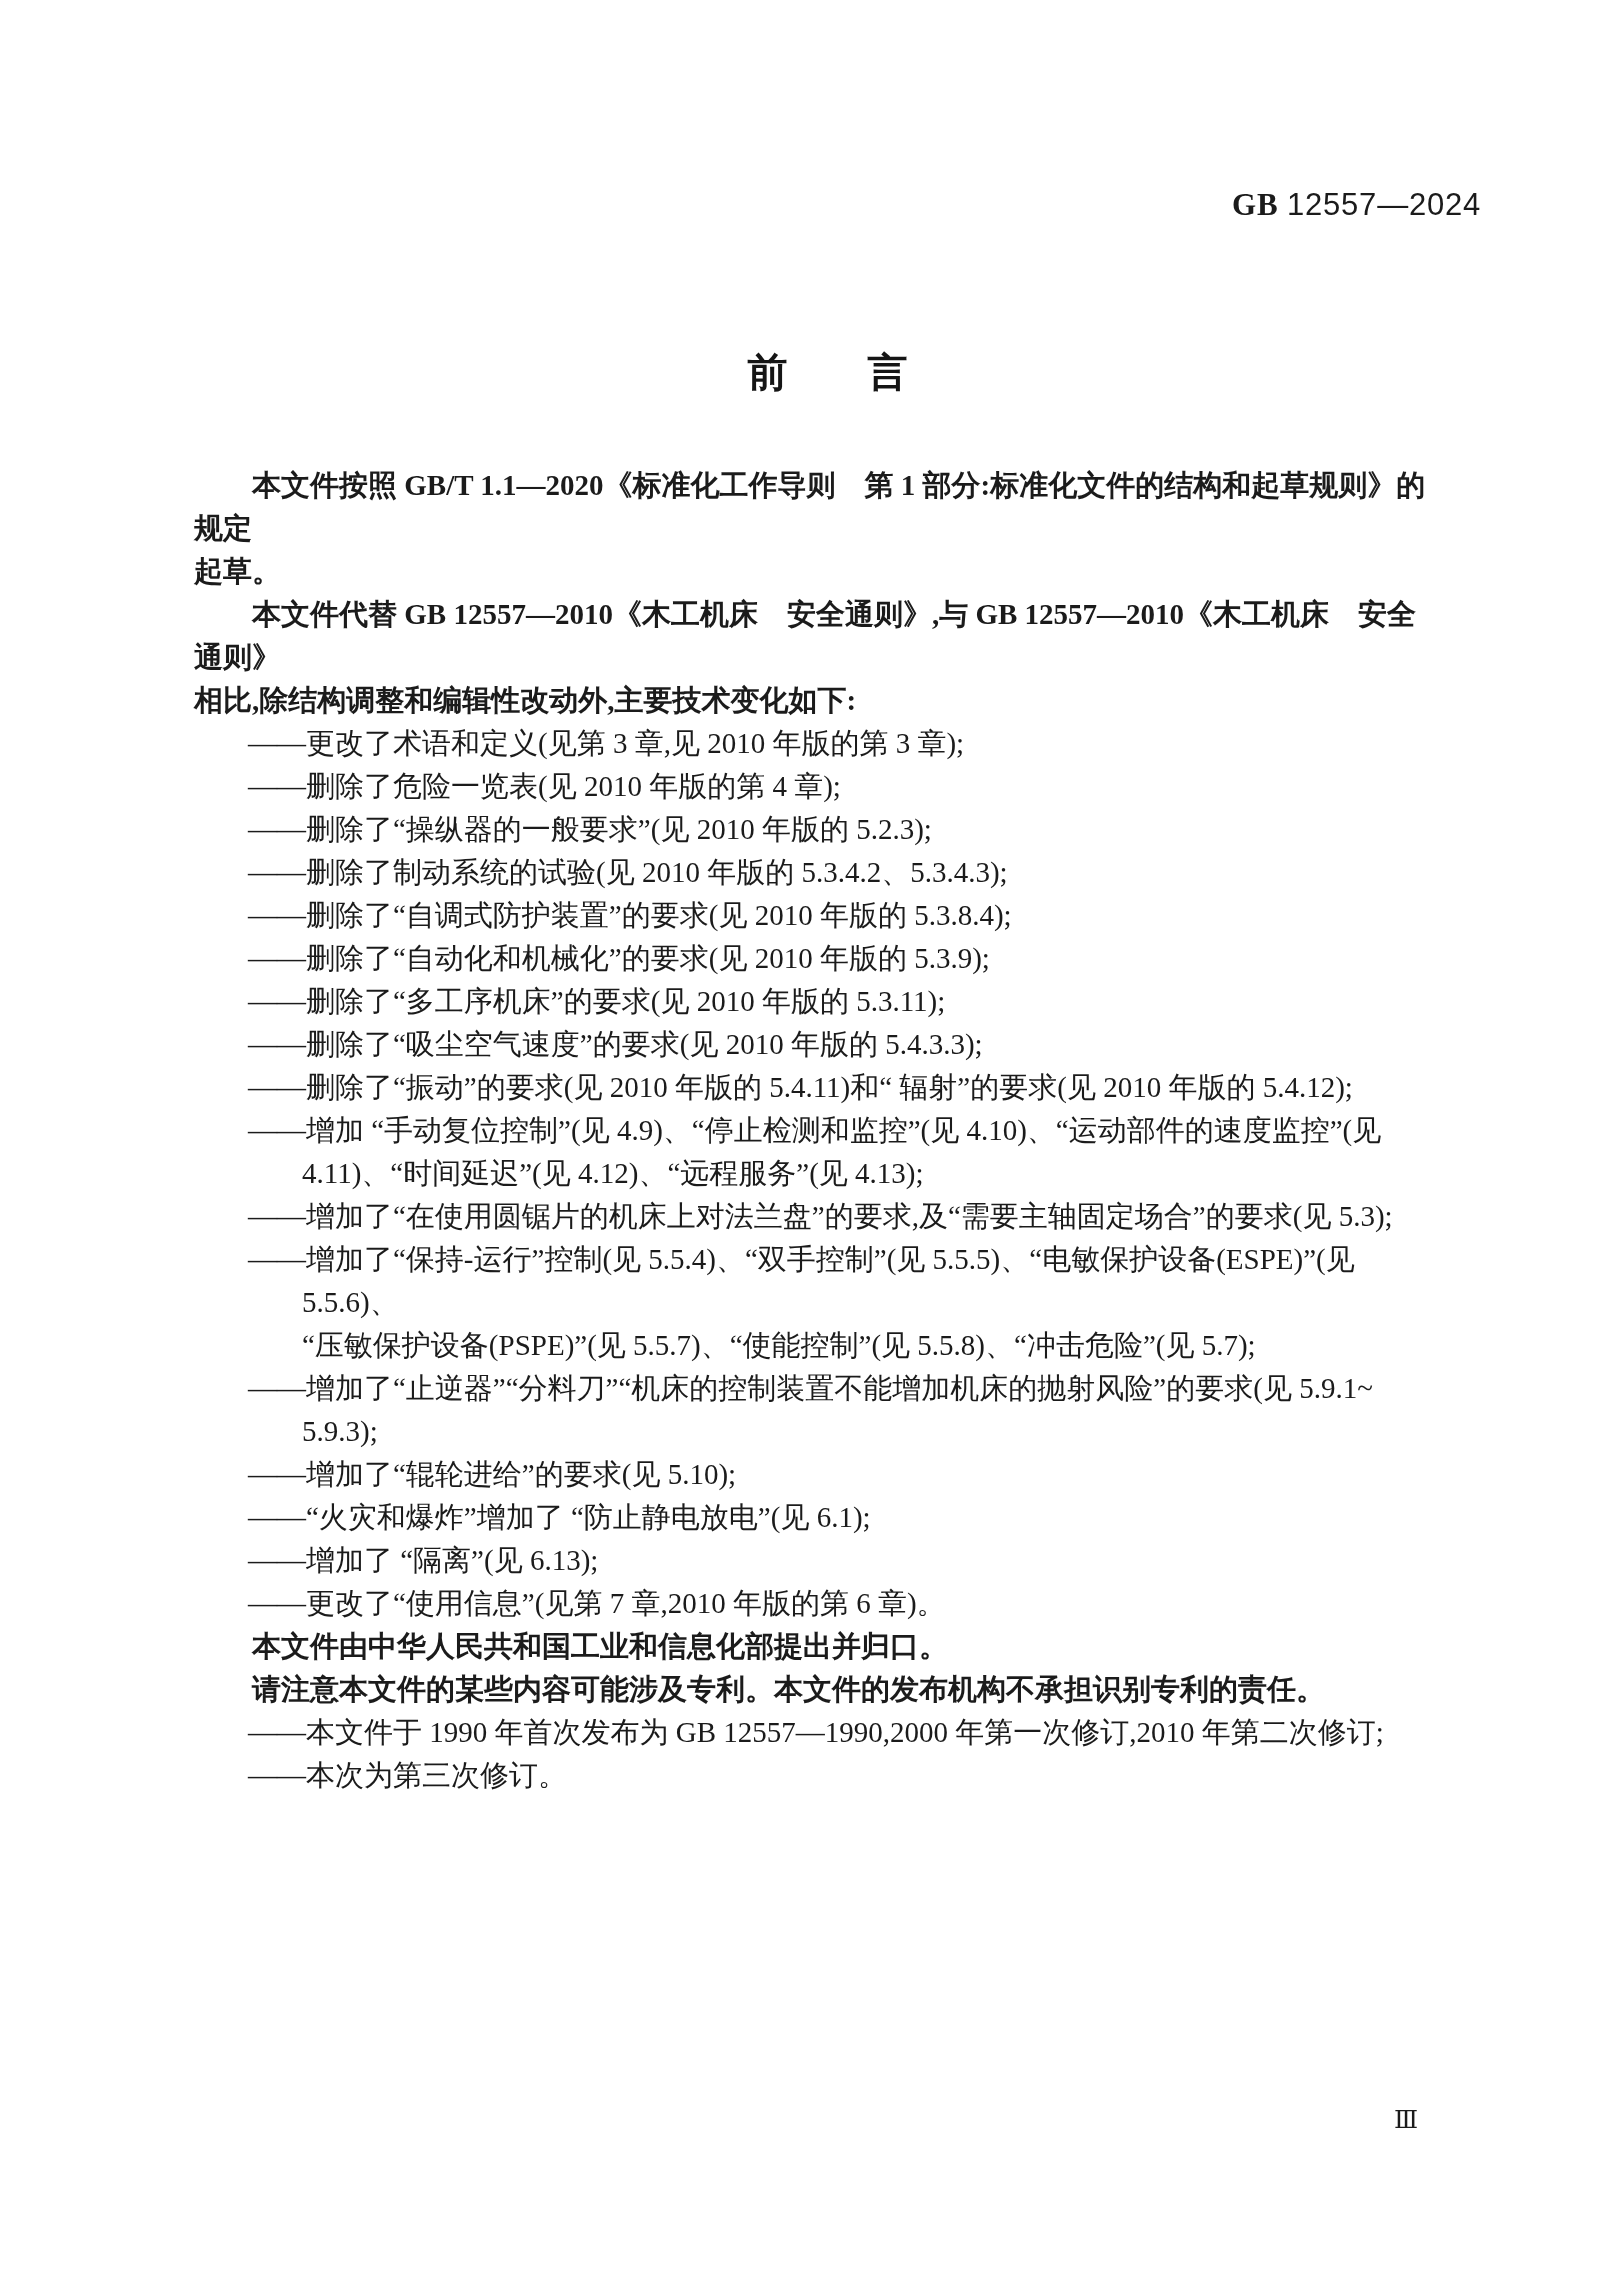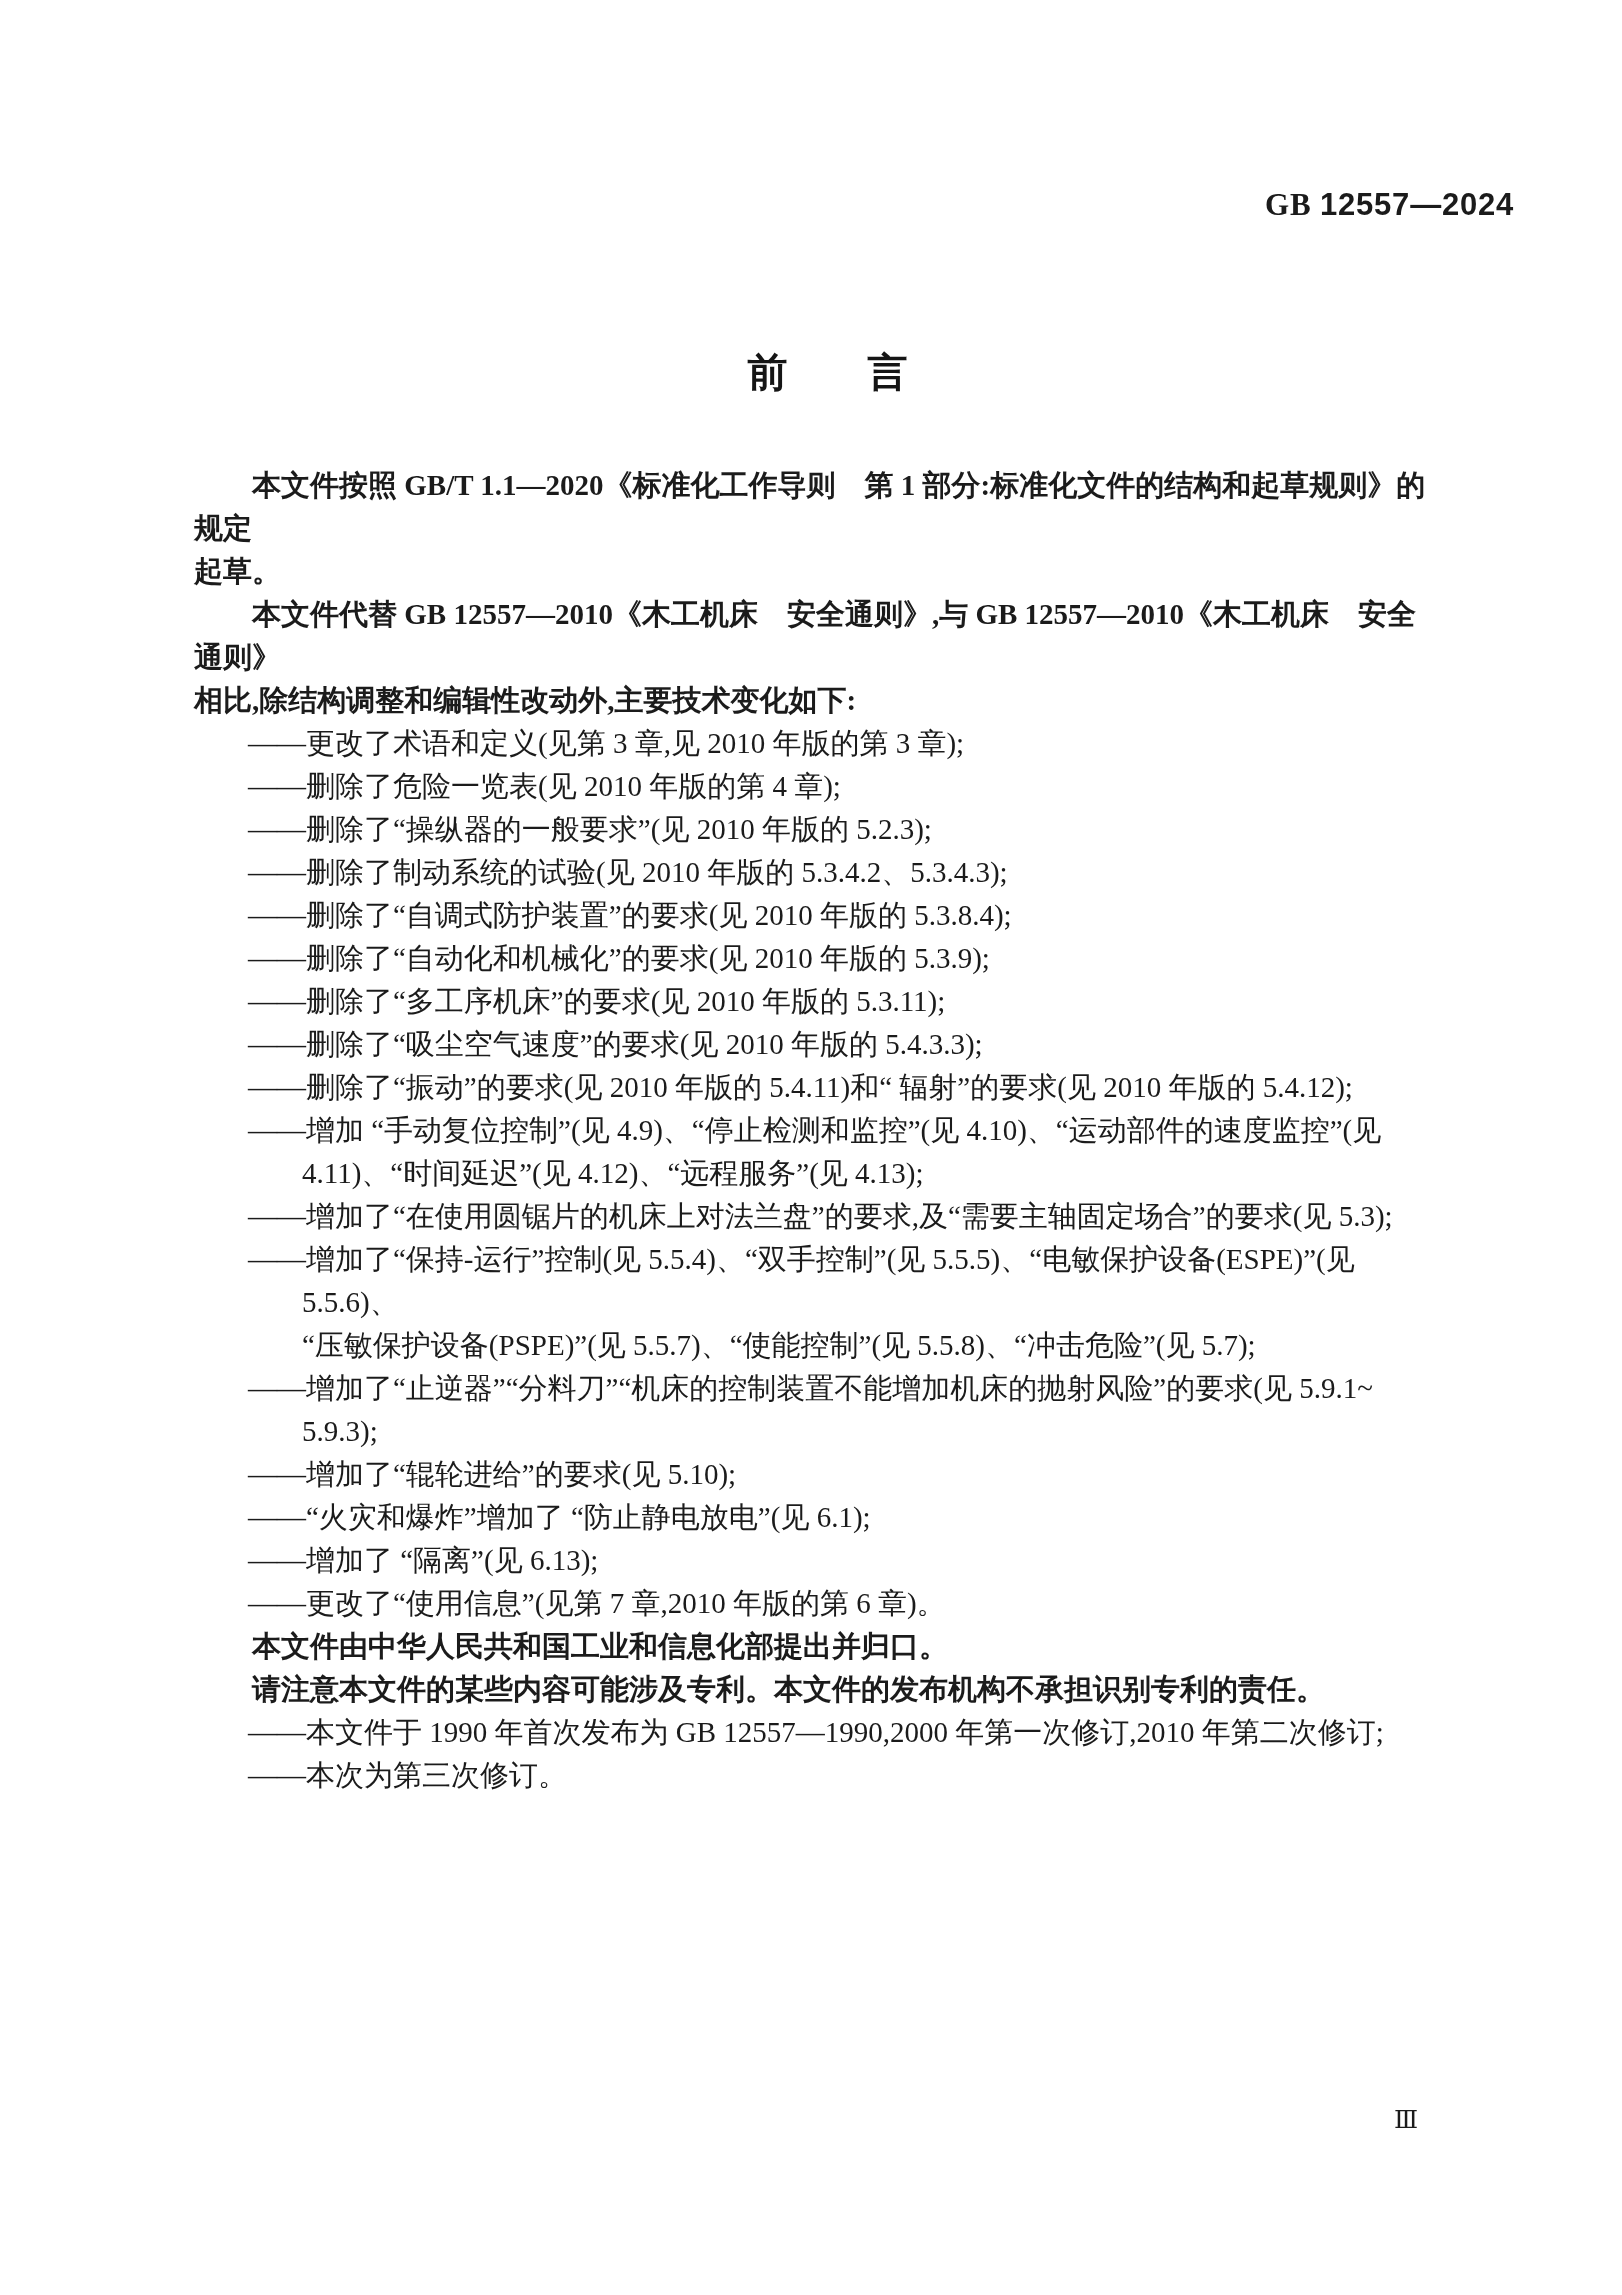--- a/index.html
+++ b/index.html
@@ -21,25 +21,24 @@
     top: 187px;
     left: 1232px;
     width: 208px;
     font-size: 31px;
     font-weight: bold;
     white-space: nowrap;
     letter-spacing: 0.8px;
   }
   .header-code .code-prefix {
     font-family: "Liberation Serif", "DejaVu Serif", serif;
-    margin-left: 33px;
   }
   .header-code .code-number {
     font-family: "Liberation Sans", "DejaVu Sans", sans-serif;
-    font-weight: 700;
+    font-weight: 400;
     letter-spacing: 0.8px;
   }
   .doc-title {
     position: absolute;
     top: 329px;
     left: 0;
     width: 100%;
     margin: 16px;
     text-align: center;
     font-size: 40px;

